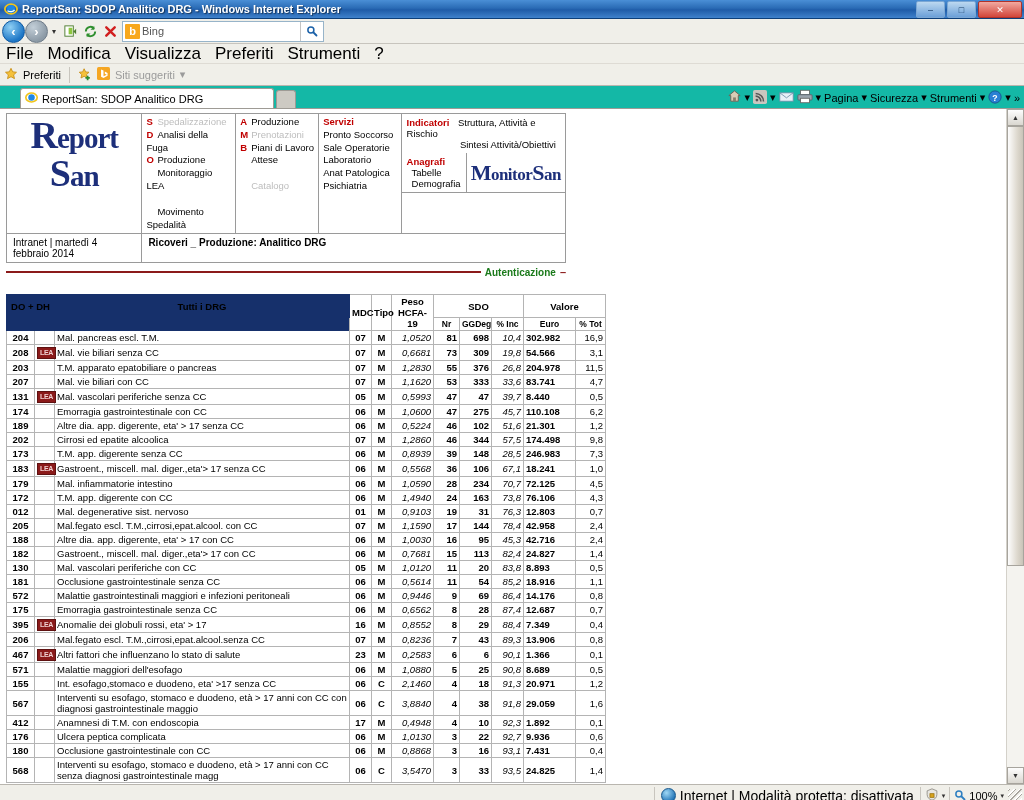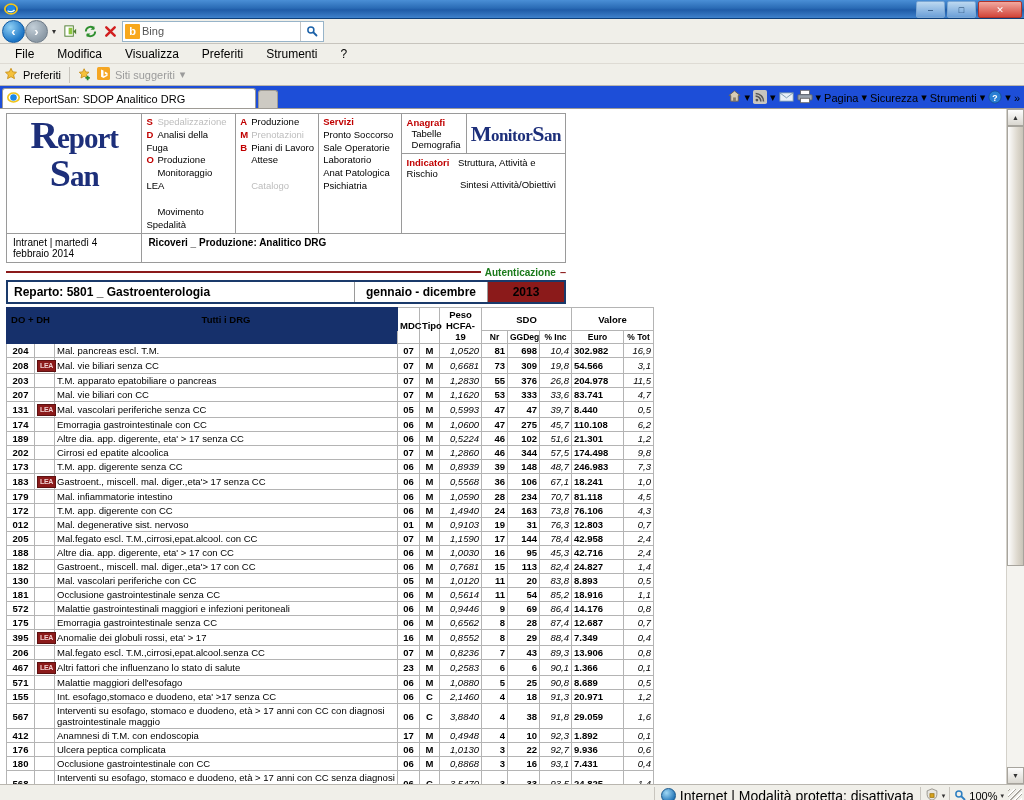--- a/index.html
+++ b/index.html
@@ -34,28 +34,28 @@
   .addr-url{flex:1 1 auto;font-size:11px;color:#333;white-space:nowrap;overflow:hidden;}
   .addr-url b{color:#000;}
   .addr-drop{width:15px;height:17px;border-left:1px solid #c4c4c4;background:#fff;display:flex;align-items:center;justify-content:center;font-size:7px;color:#333;}
   .nav-ico-btn{width:20px;height:20px;display:flex;align-items:center;justify-content:center;flex:0 0 auto;}
   .search-wrap{width:200px;display:flex;align-items:center;height:19px;border:1px solid #97b4c9;background:#fff;margin-left:2px;}
   .search-logo{width:15px;height:15px;background:#f8a81c;color:#fff;font-weight:bold;font-size:11px;display:flex;align-items:center;justify-content:center;margin:0 2px;border-radius:1px;}
   .search-txt{flex:1;color:#555;font-size:11px;}
   .search-btn{width:22px;height:19px;border-left:1px solid #c4c4c4;display:flex;align-items:center;justify-content:center;}
 
   .ie-menubar{height:19px;background:#f0efe9;display:flex;align-items:center;padding-left:6px;gap:14px;border-bottom:1px solid #dedbd4;}
-  .ie-menubar span{font-size:12px;color:#000;margin-left:9px;}
+  .ie-menubar span{font-size:17px;color:#000;}
 
   .ie-favbar{height:21px;background:#f0efe9;display:flex;align-items:center;padding-left:4px;gap:5px;border-bottom:1px solid #b9b6af;}
   .fav-sep{width:1px;height:16px;background:#c8c5be;margin:0 3px;}
   .fav-lbl{font-size:11px;color:#000;}
   .fav-grey{font-size:11px;color:#9b9b9b;}
 
-  .ie-tabrow{height:22px;background:#1d4ed8;display:flex;align-items:flex-end;padding-left:2px;border-bottom:1px solid #9e9b95;position:relative;}
+  .ie-tabrow{height:22px;background:#14b8a6;display:flex;align-items:flex-end;padding-left:20px;border-bottom:1px solid #9e9b95;position:relative;}
   .ie-tab{height:19px;background:#fff;border:1px solid #9e9b95;border-bottom:none;border-radius:3px 3px 0 0;
     display:flex;align-items:center;padding:0 8px 0 4px;min-width:240px;}
   .ie-tab .t-label{font-size:11px;color:#000;margin-left:4px;}
   .tab-new{width:18px;height:17px;background:#cdcac3;border:1px solid #9e9b95;border-bottom:none;border-radius:3px 3px 0 0;margin-left:2px;}
   .cmdbar{position:absolute;right:4px;bottom:2px;display:flex;align-items:center;gap:3px;}
   .cmdbar span{font-size:11px;color:#000;}
   .cmd-caret{font-size:7px;color:#333;}
 
   
   .viewport{position:relative;height:675px;background:#fff;display:flex;}
@@ -91,38 +91,38 @@
   .auth-dash{color:#8b1a1a;font-weight:bold;}
 
   
   .rep-bar{width:560px;border:2px solid #1a3a6b;border-collapse:collapse;background:#fff;}
   .rep-bar td{padding:3px 6px;font-size:12px;font-weight:bold;color:#000;border:1px solid #9a9a9a;}
   .rep-name{border:none !important;}
   .rep-period{text-align:center;width:120px;}
   .rep-year{background:#8b1a1a;color:#ffe06a;text-align:center;width:64px;font-size:13px;}
 
   
-  table.drg{width:648px;border-collapse:collapse;margin-top:3px;table-layout:fixed;}
+  table.drg{width:600px;border-collapse:collapse;margin-top:16px;table-layout:fixed;}
   table.drg td,table.drg th{border:1px solid #b4b4b4;font-size:9.5px;padding:1px 2px;color:#000;}
   .hdr-blue{background:#16306b;color:#fff;font-weight:bold;text-align:center;font-size:11px;border:1px solid #16306b !important;}
   .hdr-red{color:#c00000;font-weight:bold;text-align:center;font-size:9px;background:#fff;}
   .hdr-red.small{font-size:8.5px;}
   .c-code{width:28px;text-align:center;color:#2e7d32;font-weight:bold;}
   .c-lea{width:20px;text-align:center;padding:0;}
   .lea-badge{display:inline-block;background:#8b1a1a;color:#f0d0d0;font-size:7px;font-weight:bold;
     padding:0 2px;line-height:10px;border:1px solid #5e1111;letter-spacing:-.3px;}
   .c-desc{text-align:left;padding-left:4px;}
   .c-mdc{width:22px;text-align:center;font-weight:bold;}
   .c-tipo{width:20px;text-align:center;font-weight:bold;}
   .c-peso{width:42px;text-align:right;font-style:italic;color:#16306b;padding-right:3px;}
   .c-nr{width:26px;text-align:right;color:#2e7d32;font-weight:bold;padding-right:3px;}
   .c-gg{width:32px;text-align:right;font-weight:bold;padding-right:3px;}
   .c-inc{width:32px;text-align:right;font-style:italic;color:#16306b;padding-right:3px;}
   .c-euro{width:52px;text-align:left;font-weight:bold;padding-right:3px;}
-  .c-tot{width:30px;text-align:right;font-style:italic;color:#16306b;padding-right:3px;}
+  .c-tot{width:30px;text-align:right;color:#16306b;padding-right:3px;}
 
   
   .statusbar{height:21px;background:#f0efe9;border-top:1px solid #b9b6af;display:flex;align-items:center;padding:0 2px;}
   .sb-left{flex:1;}
   .sb-zone{display:flex;align-items:center;gap:4px;padding:0 6px;border-left:1px solid #c8c5be;height:17px;}
   .sb-zone span{font-size:14px;color:#000;}
   .globe{width:13px;height:13px;border-radius:50%;background:radial-gradient(circle at 35% 30%,#9fd8f5,#1f72b5 75%);border:1px solid #16578c;}
   .sb-zoom{display:flex;align-items:center;gap:3px;padding:0 4px;border-left:1px solid #c8c5be;height:17px;}
   .grip{width:14px;height:14px;background:repeating-linear-gradient(135deg,#fff 0 1px,#a9a69f 1px 2px,transparent 2px 4px);}
 </style>
@@ -130,20 +130,21 @@
 <body>
 
 <div class="ie-titlebar">
   <span class="tb-icon">
     <svg width="14" height="14" viewBox="0 0 16 16">
         <ellipse cx="8" cy="8" rx="7" ry="5.5" fill="none" stroke="#f0c419" stroke-width="2"></ellipse>
         <circle cx="8" cy="8" r="4.5" fill="#1e88e5"></circle>
         <path d="M4 10c3 2 7 1 8-1" stroke="#fff" stroke-width="1.5" fill="none"></path>
       </svg>
   </span>
+  <span class="ie-title-text">ReportSan: SDOP Analitico DRG - Windows Internet Explorer</span>
   <div class="win-btns">
     <div class="win-btn">–</div>
     <div class="win-btn">□</div>
     <div class="win-btn close">✕</div>
   </div>
 </div>
 
 <div class="ie-navbar">
   <div class="nav-arrow nav-back">‹</div>
   <div class="nav-arrow nav-fwd">›</div>
@@ -304,34 +305,34 @@
           <div>Pronto Soccorso</div>
           <div>Sale Operatorie</div>
           <div>Laboratorio</div>
           <div>Anat Patologica</div>
           <div>Psichiatria</div>
         </td>
         <td style="padding:0;border:1px solid #9a9a9a">
           <table style="border-collapse:collapse;width:100%;height:100%">
             <tbody>
                   <tr>
+              <td colspan="2" style="border:none;padding:3px 5px;vertical-align:top">
+                <span class="cat-title">Indicatori</span>
+                <span style="padding-left:6px">Struttura, Attività e Rischio</span>
+                <div style="text-align:right;padding-right:4px">Sintesi Attività/Obiettivi</div>
+              </td>
+            </tr>
+            <tr>
               <td style="border:none;border-bottom:1px solid #9a9a9a;border-right:1px solid #9a9a9a;padding:3px 5px;vertical-align:top;width:58px">
                 <div class="cat-title">Anagrafi</div>
                 <div style="padding-left:5px">Tabelle</div>
                 <div style="padding-left:5px">Demografia</div>
               </td>
               <td style="border:none;border-bottom:1px solid #9a9a9a;padding:4px;vertical-align:middle">
                 <div class="monitor-logo"><span class="b2">M</span><span>onitor</span><span class="b2">S</span><span>an</span></div>
-              </td>
-            </tr>
-            <tr>
-              <td colspan="2" style="border:none;padding:3px 5px;vertical-align:top">
-                <span class="cat-title">Indicatori</span>
-                <span style="padding-left:6px">Struttura, Attività e Rischio</span>
-                <div style="text-align:right;padding-right:4px">Sintesi Attività/Obiettivi</div>
               </td>
             </tr>
           </tbody>
               </table>
         </td>
       </tr>
       <tr class="rs-footrow">
         <td class="intranet-cell">
           <span>Intranet</span>
           <span>|</span>
@@ -341,29 +342,20 @@
       </tr>
     </tbody>
       </table>
 
     <div class="auth-line">
       <span class="auth-rule"></span>
       <span class="auth-lbl">Autenticazione</span>
       <span class="auth-dash">–</span>
     </div>
 
-    <table class="rep-bar">
-      <tbody>
-          <tr>
-        <td class="rep-name">Reparto: 5801 _ Gastroenterologia</td>
-        <td class="rep-period">gennaio - dicembre</td>
-        <td class="rep-year">2013</td>
-      </tr>
-    </tbody>
-      </table>
 
     <table class="drg">
       <colgroup>
         <col style="width:28px">
           <col style="width:20px">
           <col>
           <col style="width:22px">
           <col style="width:20px">
         <col style="width:42px">
           <col style="width:26px">
@@ -500,21 +492,21 @@
           </tr>
           <tr>
             <td class="c-code">173</td>
             <td class="c-lea"></td>
             <td class="c-desc">T.M. app. digerente senza CC</td>
             <td class="c-mdc">06</td>
             <td class="c-tipo">M</td>
             <td class="c-peso">0,8939</td>
             <td class="c-nr">39</td>
             <td class="c-gg">148</td>
-            <td class="c-inc">48,7</td>
+            <td class="c-inc">28,5</td>
             <td class="c-euro">246.983</td>
             <td class="c-tot">7,3</td>
           </tr>
           <tr>
             <td class="c-code">183</td>
             <td class="c-lea"><span class="lea-badge">LEA</span></td>
             <td class="c-desc">Gastroent., miscell. mal. diger.,eta'&gt; 17 senza CC</td>
             <td class="c-mdc">06</td>
             <td class="c-tipo">M</td>
             <td class="c-peso">0,5568</td>
@@ -527,21 +519,21 @@
           <tr>
             <td class="c-code">179</td>
             <td class="c-lea"></td>
             <td class="c-desc">Mal. infiammatorie intestino</td>
             <td class="c-mdc">06</td>
             <td class="c-tipo">M</td>
             <td class="c-peso">1,0590</td>
             <td class="c-nr">28</td>
             <td class="c-gg">234</td>
             <td class="c-inc">70,7</td>
-            <td class="c-euro">81.118</td>
+            <td class="c-euro">72.125</td>
             <td class="c-tot">4,5</td>
           </tr>
           <tr>
             <td class="c-code">172</td>
             <td class="c-lea"></td>
             <td class="c-desc">T.M. app. digerente con CC</td>
             <td class="c-mdc">06</td>
             <td class="c-tipo">M</td>
             <td class="c-peso">1,4940</td>
             <td class="c-nr">24</td>

